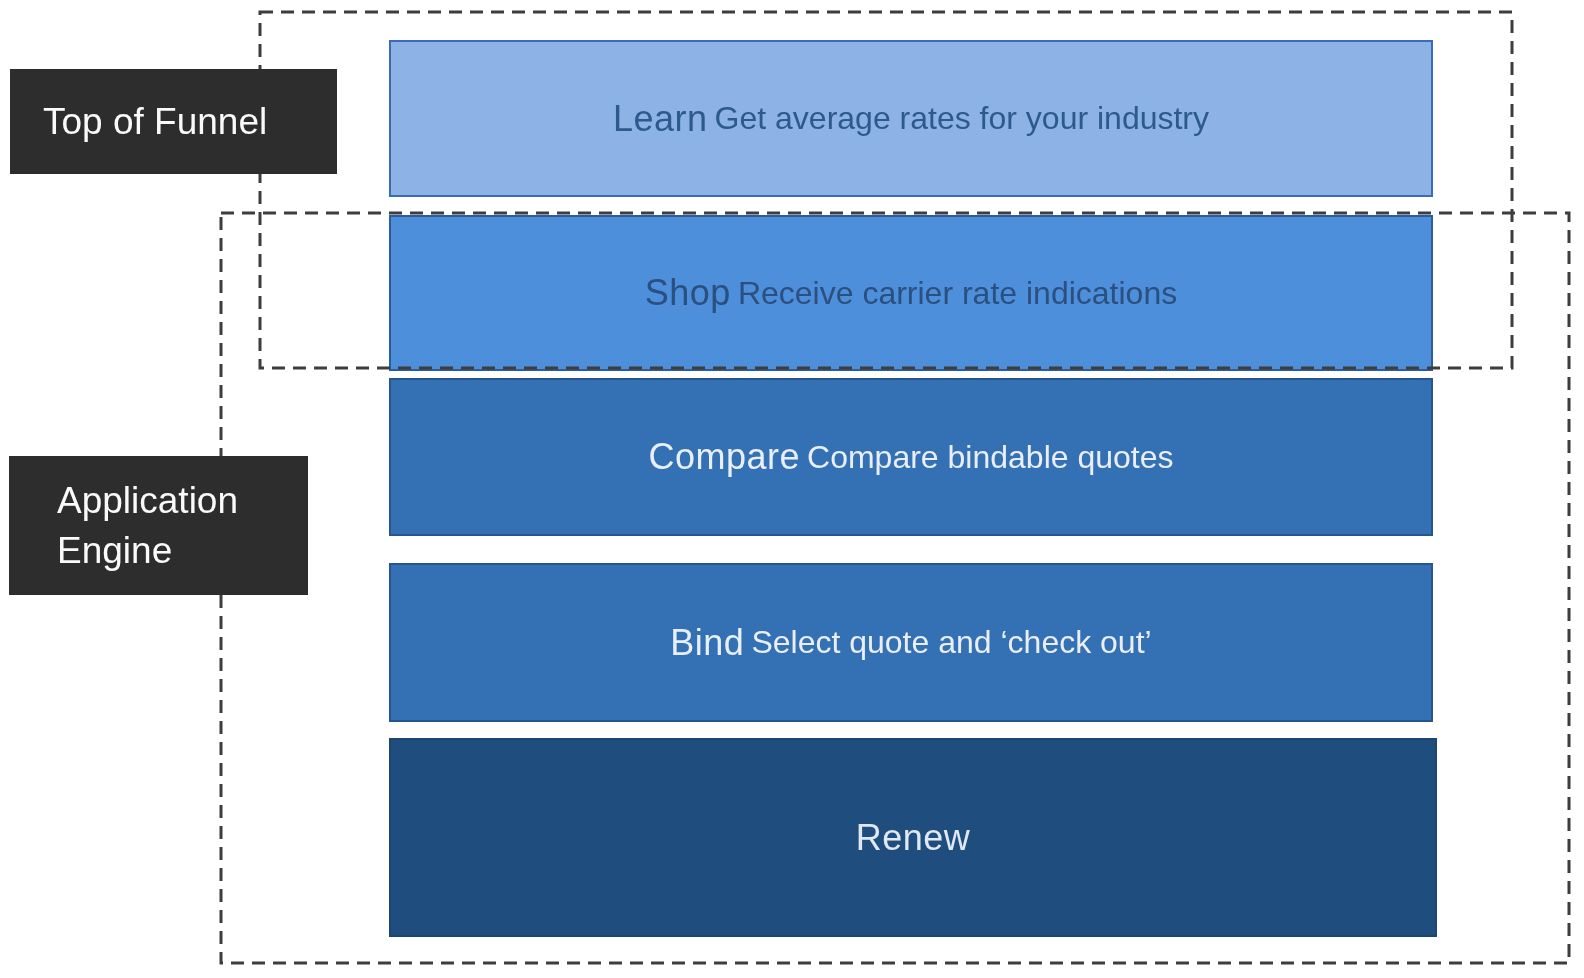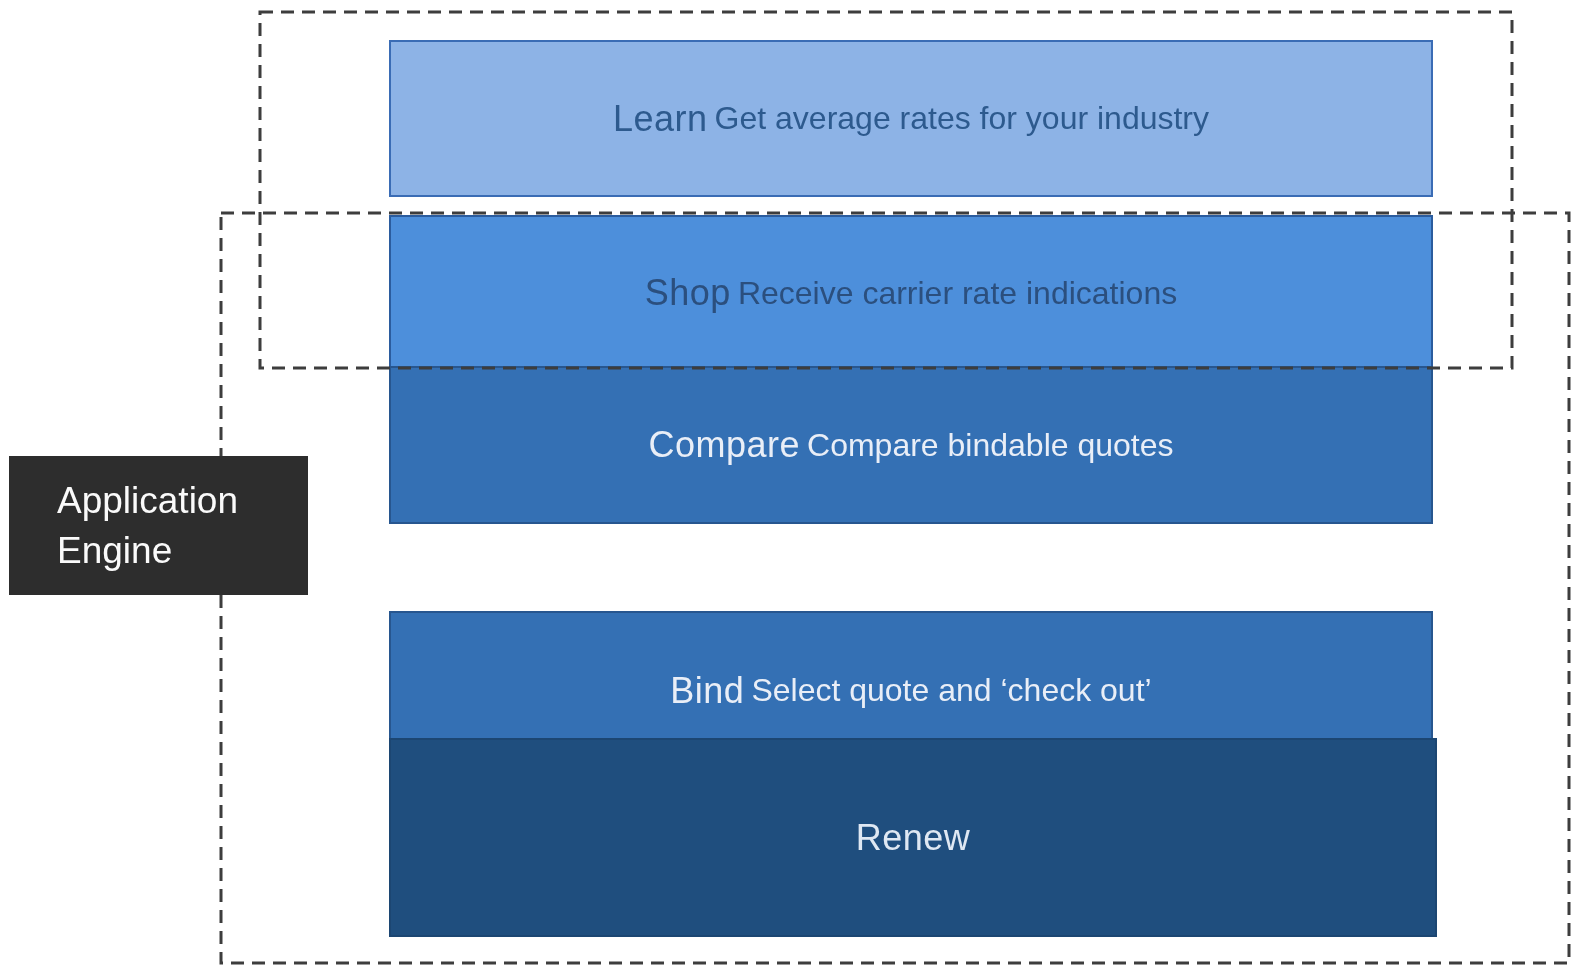--- a/index.html
+++ b/index.html
@@ -47,21 +47,21 @@
     font-size: 36px;
     line-height: 1.15;
     letter-spacing: 0.5px;
   }
   .stage-subtitle {
     font-size: 32px;
     line-height: 1.4;
   }
   .stage-learn   { top: 40px;  height: 157px; }
   .stage-shop    { top: 215px; height: 156px; }
-  .stage-compare { top: 366px; height: 158px; }
+  .stage-compare { top: 378px; height: 158px; }
   .stage-bind    { top: 563px; height: 159px; }
   .stage-renew   { top: 738px; height: 199px; width: 1048px; }
   .stage-renew .stage-subtitle { max-width: 910px; }
   
   .side-label {
     position: absolute;
     z-index: 3;
     display: flex;
     align-items: center;
     box-sizing: border-box;
@@ -82,41 +82,44 @@
 </head>
 <body>
 
 <div class="canvas">
 
   <svg class="dash-layer">
     <rect x="260" y="12" width="1252" height="356" style="stroke: rgb(61, 61, 61);"></rect>
     <rect x="221" y="213" width="1348" height="750" style="stroke: rgb(61, 61, 61);"></rect>
   </svg>
 
+  <div class="side-label label-top-of-funnel" style="background-color: rgb(45, 45, 45); color: rgb(250, 250, 250);">
+    <span>Top of Funnel</span>
+  </div>
 
   <div class="side-label label-application-engine" style="background-color: rgb(45, 45, 45); color: rgb(250, 250, 250);">
     <span>Application Engine</span>
   </div>
 
   <div class="stage stage-learn" style="background-color: rgb(141, 179, 230); border-color: rgb(58, 108, 181); color: rgb(45, 90, 142);">
     <div class="stage-title">Learn</div>
     <div class="stage-subtitle">Get average rates for your industry</div>
   </div>
 
   <div class="stage stage-shop" style="background-color: rgb(77, 143, 219); border-color: rgb(43, 92, 158); color: rgb(43, 79, 126);">
     <div class="stage-title">Shop</div>
     <div class="stage-subtitle">Receive carrier rate indications</div>
   </div>
 
   <div class="stage stage-compare" style="background-color: rgb(52, 112, 180); border-color: rgb(39, 86, 143); color: rgb(233, 238, 247);">
     <div class="stage-title">Compare</div>
     <div class="stage-subtitle">Compare bindable quotes</div>
   </div>
 
-  <div class="stage stage-bind" style="background-color: rgb(52, 112, 180); border-color: rgb(39, 86, 143); color: rgb(233, 238, 247); margin-top: 48px;">
+  <div class="stage stage-bind" style="background-color: rgb(52, 112, 180); border-color: rgb(39, 86, 143); color: rgb(233, 238, 247);">
     <div class="stage-title">Bind</div>
     <div class="stage-subtitle">Select quote and ‘check out’</div>
   </div>
 
   <div class="stage stage-renew" style="background-color: rgb(31, 78, 126); border-color: rgb(28, 70, 114); color: rgb(223, 232, 243);">
     <div class="stage-title">Renew</div>
   </div>
 
 </div>
 

